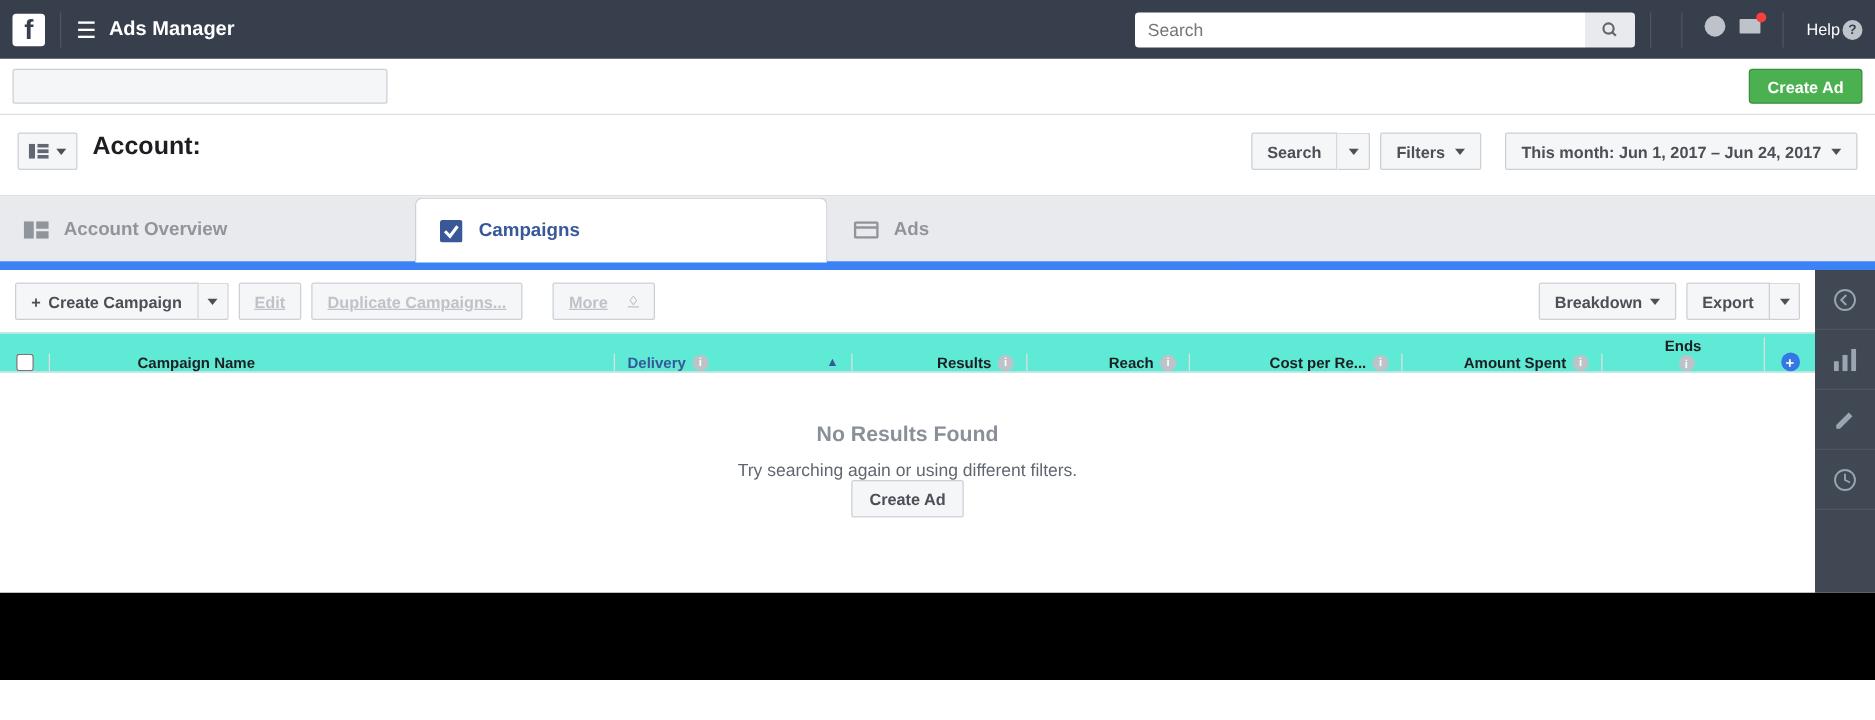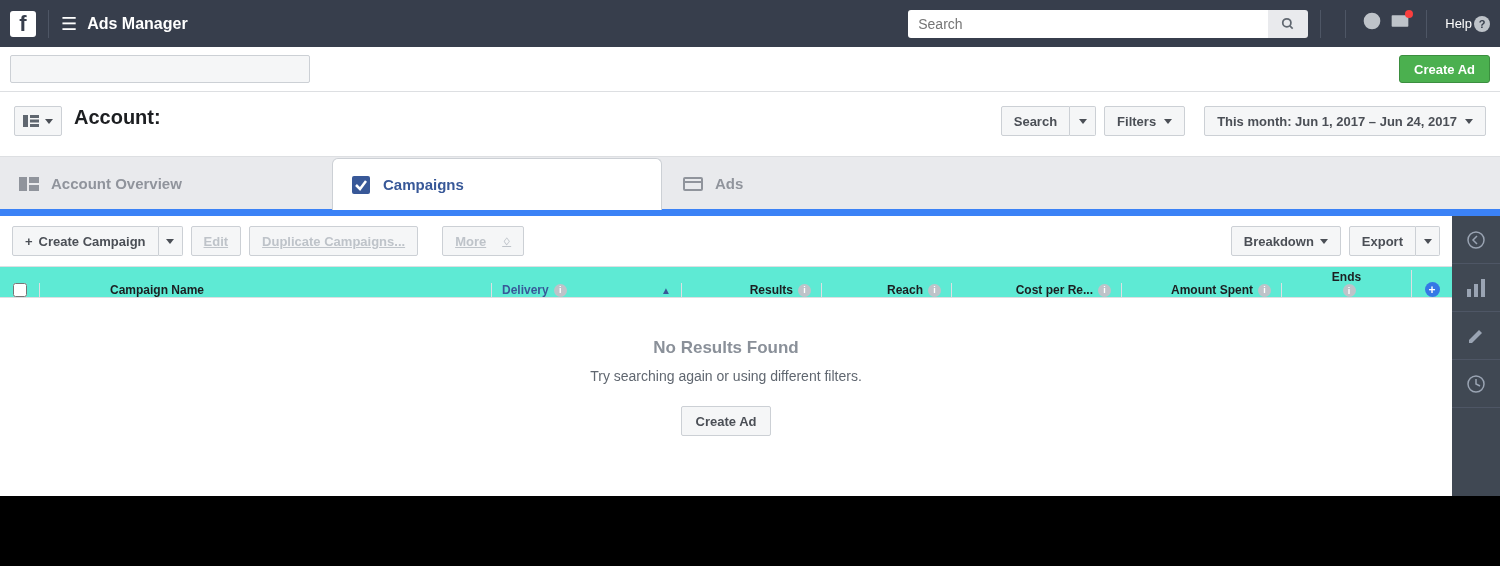--- a/index.html
+++ b/index.html
@@ -66,21 +66,21 @@
     .th.sorted { color: #385898; }
     .th .info { width: 13px; height: 13px; border-radius: 50%; background: #bec3c9; color: #fff; font-size: 9px; font-weight: bold; display: inline-flex; align-items: center; justify-content: center; margin-left: 5px; }
     .sort-ind { color: #385898; margin-left: auto; font-size: 10px; }
     .th-check { width: 40px; justify-content: center; }
     .th-add { width: 40px; justify-content: center; border-right:none;}
     .add-circle { width: 15px; height: 15px; border-radius: 50%; background: #3578e5; color: #fff; font-size: 12px; font-weight: bold; display: flex; align-items: center; justify-content: center; line-height: 1; }
 
     
     .empty-state { text-align: center; padding: 40px 12px 60px; }
     .empty-title { font-size: 17px; font-weight: 700; color: #8a9099; margin-bottom: 10px; }
-    .empty-sub { font-size: 14px; color: #606770; margin-bottom: 22px; }
+    .empty-sub { font-size: 14px; color: #606770; }
     .empty-btn { border: 1px solid #ccd0d5; background: #f5f6f7; height: 30px; padding: 0 14px; font-size: 13px; font-weight: 600; color: #4b4f56; cursor: pointer; border-radius: 2px; }
 
     .black-strip { height: 70px; background: #000; }
 
     input[type=checkbox]{ width:14px; height:14px; }
   </style>
 </head>
 <body>
 
 <div class="navbar">

